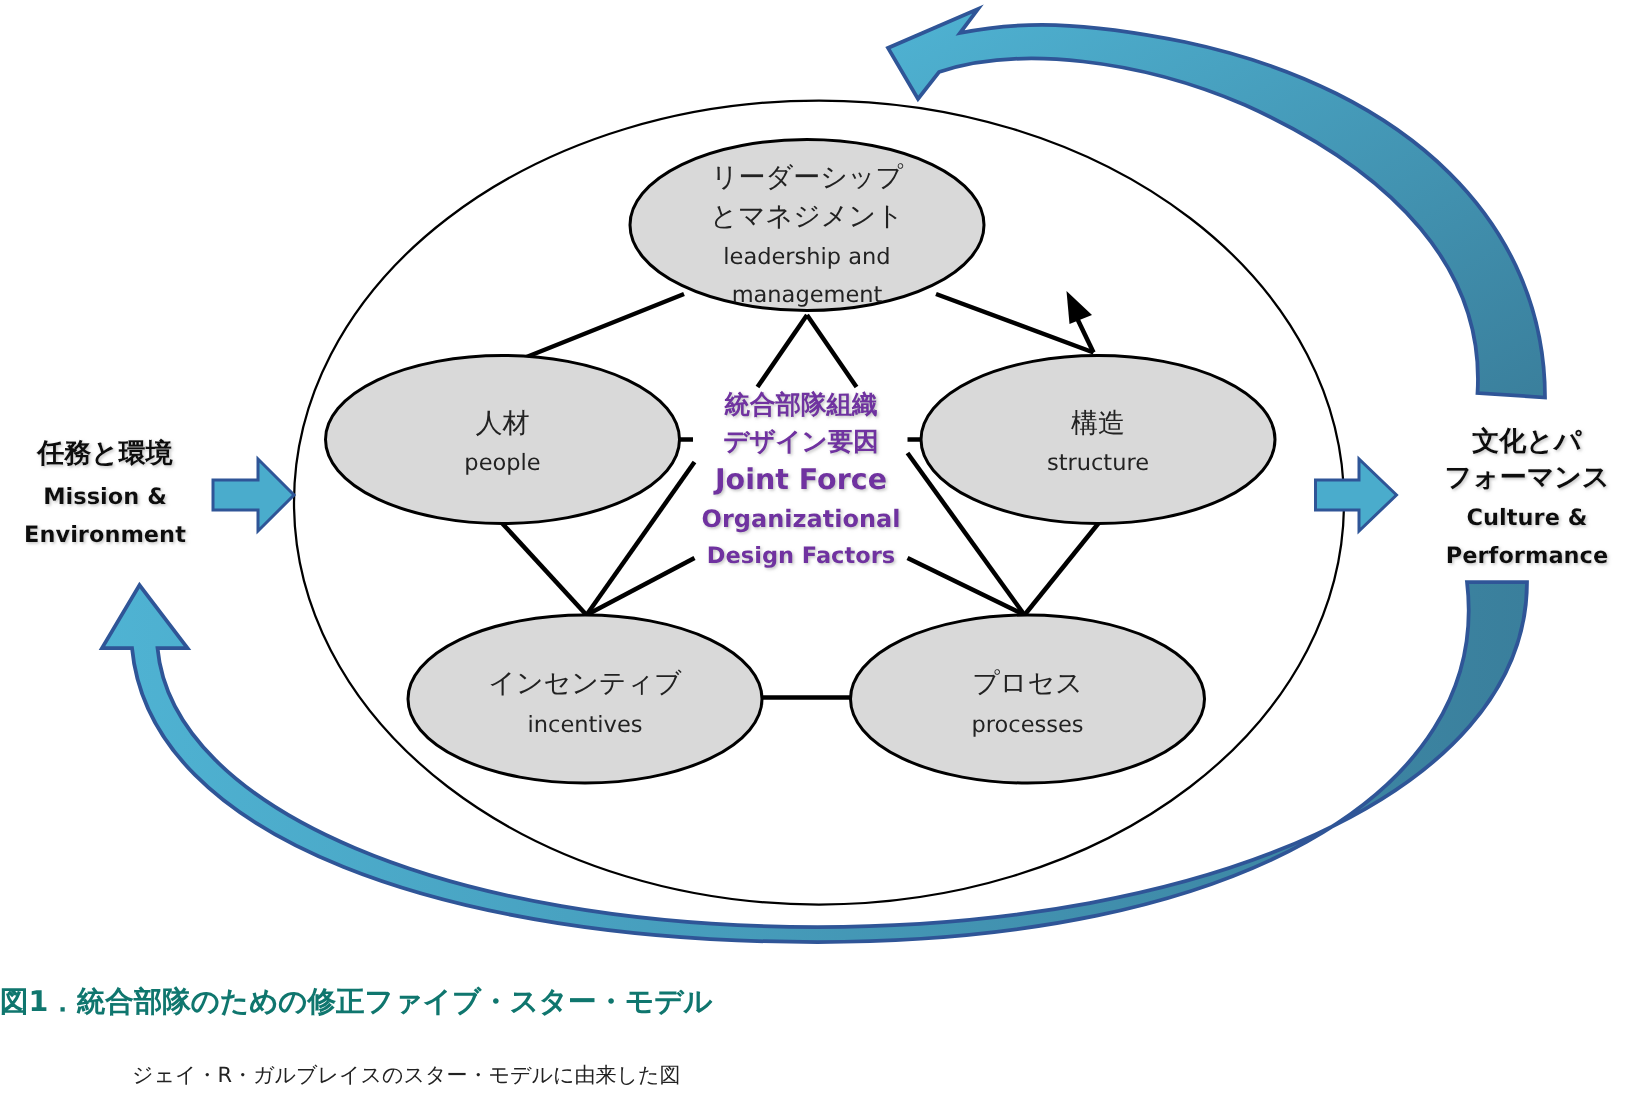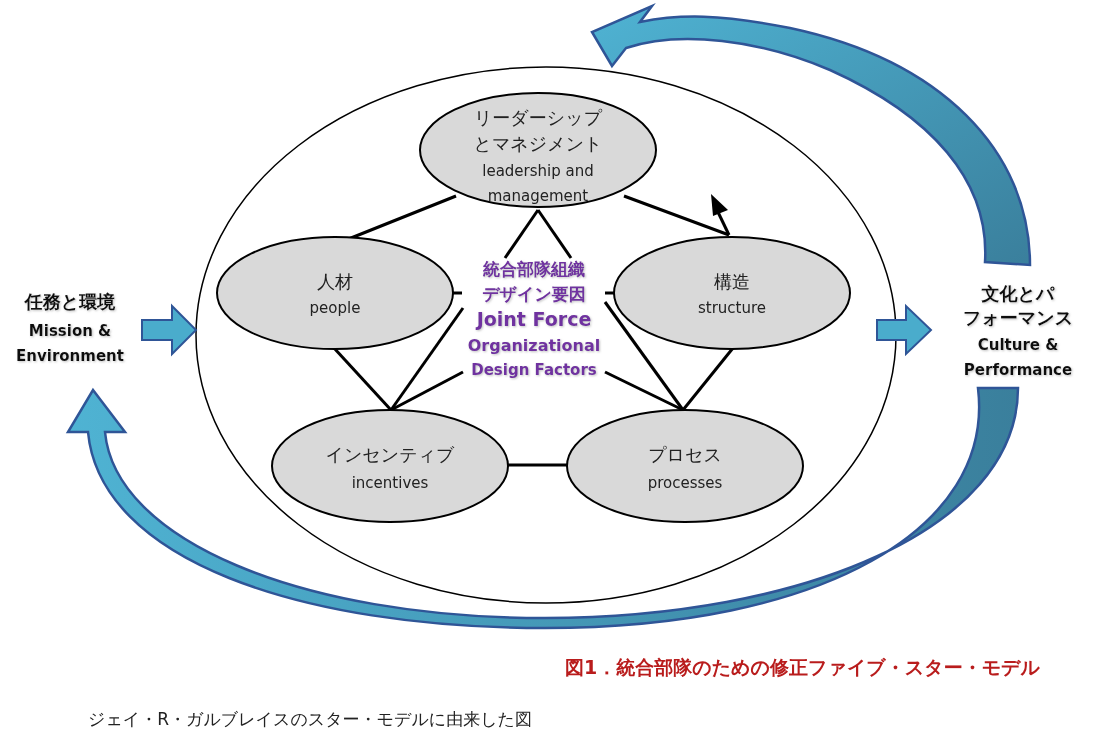--- a/index.html
+++ b/index.html
@@ -3,22 +3,22 @@
 <meta charset="utf-8">
 <style>
   html,body{margin:0;padding:0;background:#ffffff;}
   body{width:1098px;height:739px;position:relative;overflow:hidden;font-family:"DejaVu Sans","Liberation Sans",sans-serif;}
   #diagram{position:absolute;left:0;top:0;width:1098px;height:739px;}
   .node-text{font-family:"DejaVu Sans",sans-serif;fill:#222;}
   .jp{font-size:18px;}
   .en{font-size:15px;}
   .center-text{font-family:"DejaVu Sans",sans-serif;font-weight:bold;fill:#7030a0;}
   .side-title{font-family:"DejaVu Sans",sans-serif;font-weight:bold;fill:#111;}
-  .caption{position:absolute;left:0;top:655px;width:1040px;text-align:right;font-weight:bold;font-size:19px;color:#b91c1c;font-family:"DejaVu Sans",sans-serif;}
-  .source{position:absolute;left:88px;top:708px;font-size:17px;color:#222;font-family:"DejaVu Sans",sans-serif;}
+  .caption{position:absolute;left:0;top:655px;width:1040px;text-align:left;font-weight:bold;font-size:19px;color:#0f766e;font-family:"DejaVu Sans",sans-serif;}
+  .source{position:absolute;left:88px;top:708px;font-size:14px;color:#222;font-family:"DejaVu Sans",sans-serif;}
 </style>
 </head>
 <body>
 
 <svg id="diagram" viewBox="0 0 1098 739">
   <defs>
     <linearGradient id="curveGradTop" x1="0" y1="0" x2="1" y2="1">
       <stop offset="0" stop-color="#4fb3d3"></stop>
       <stop offset="1" stop-color="#3a7f9c"></stop>
     </linearGradient>

